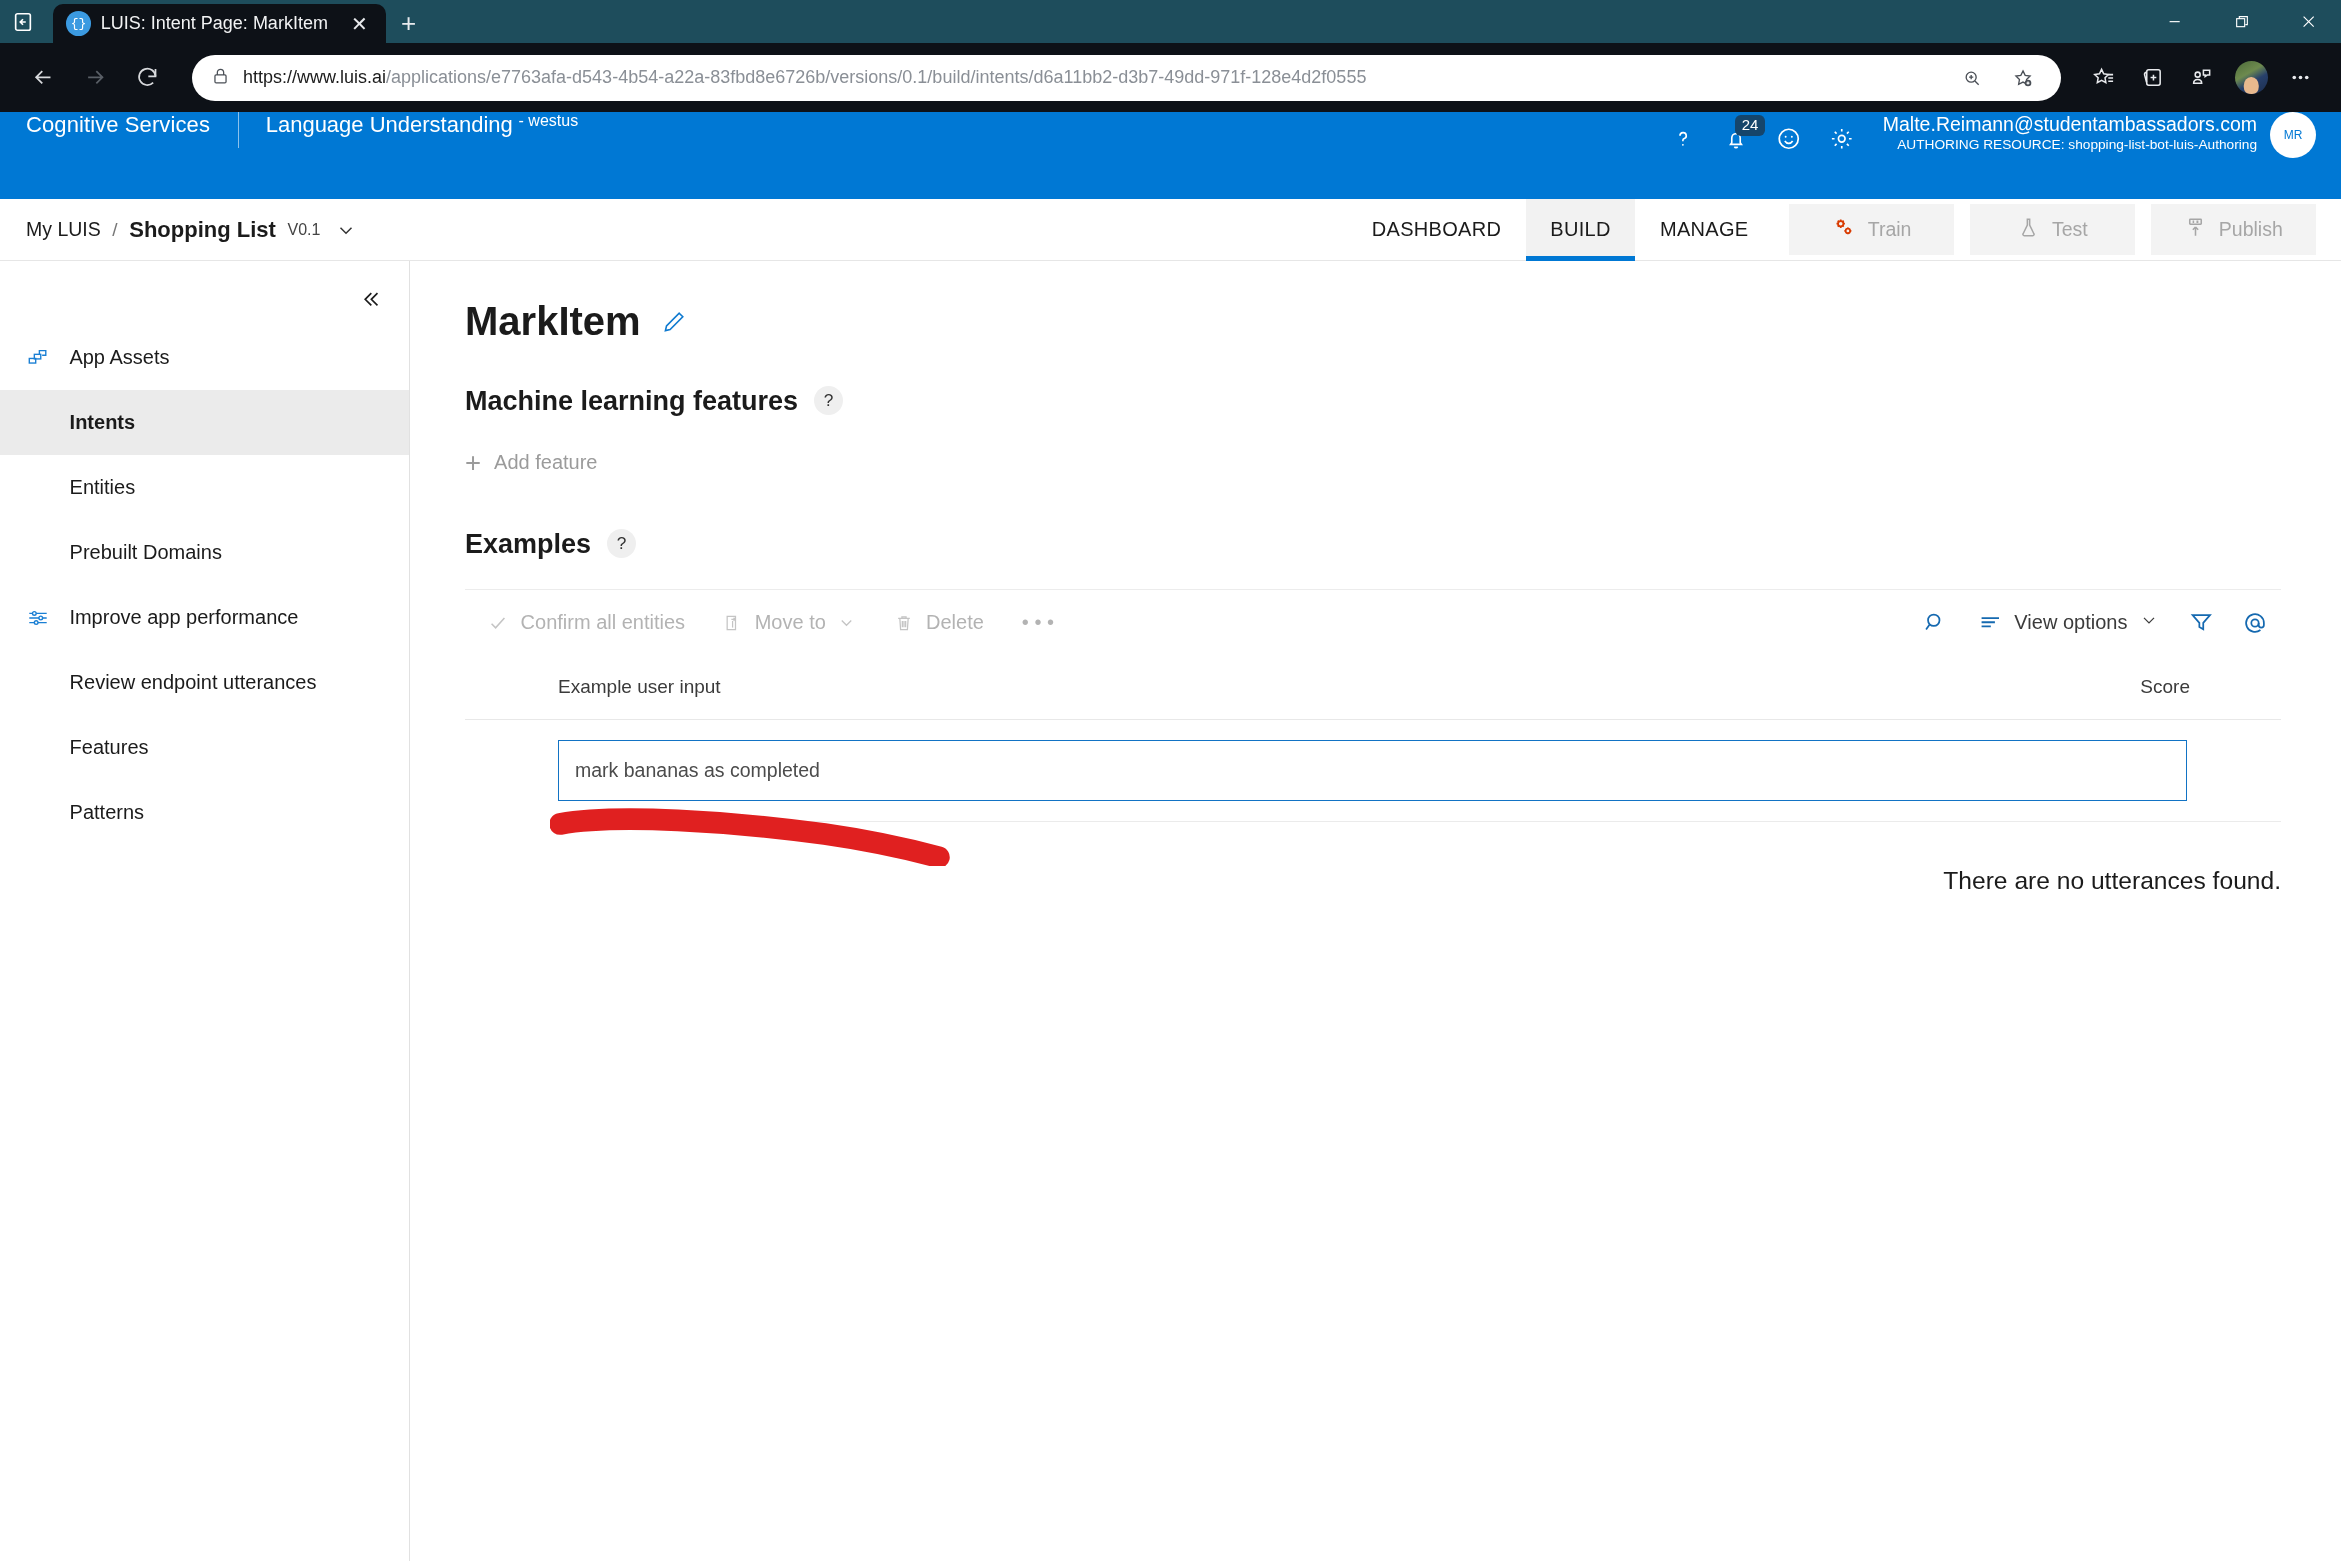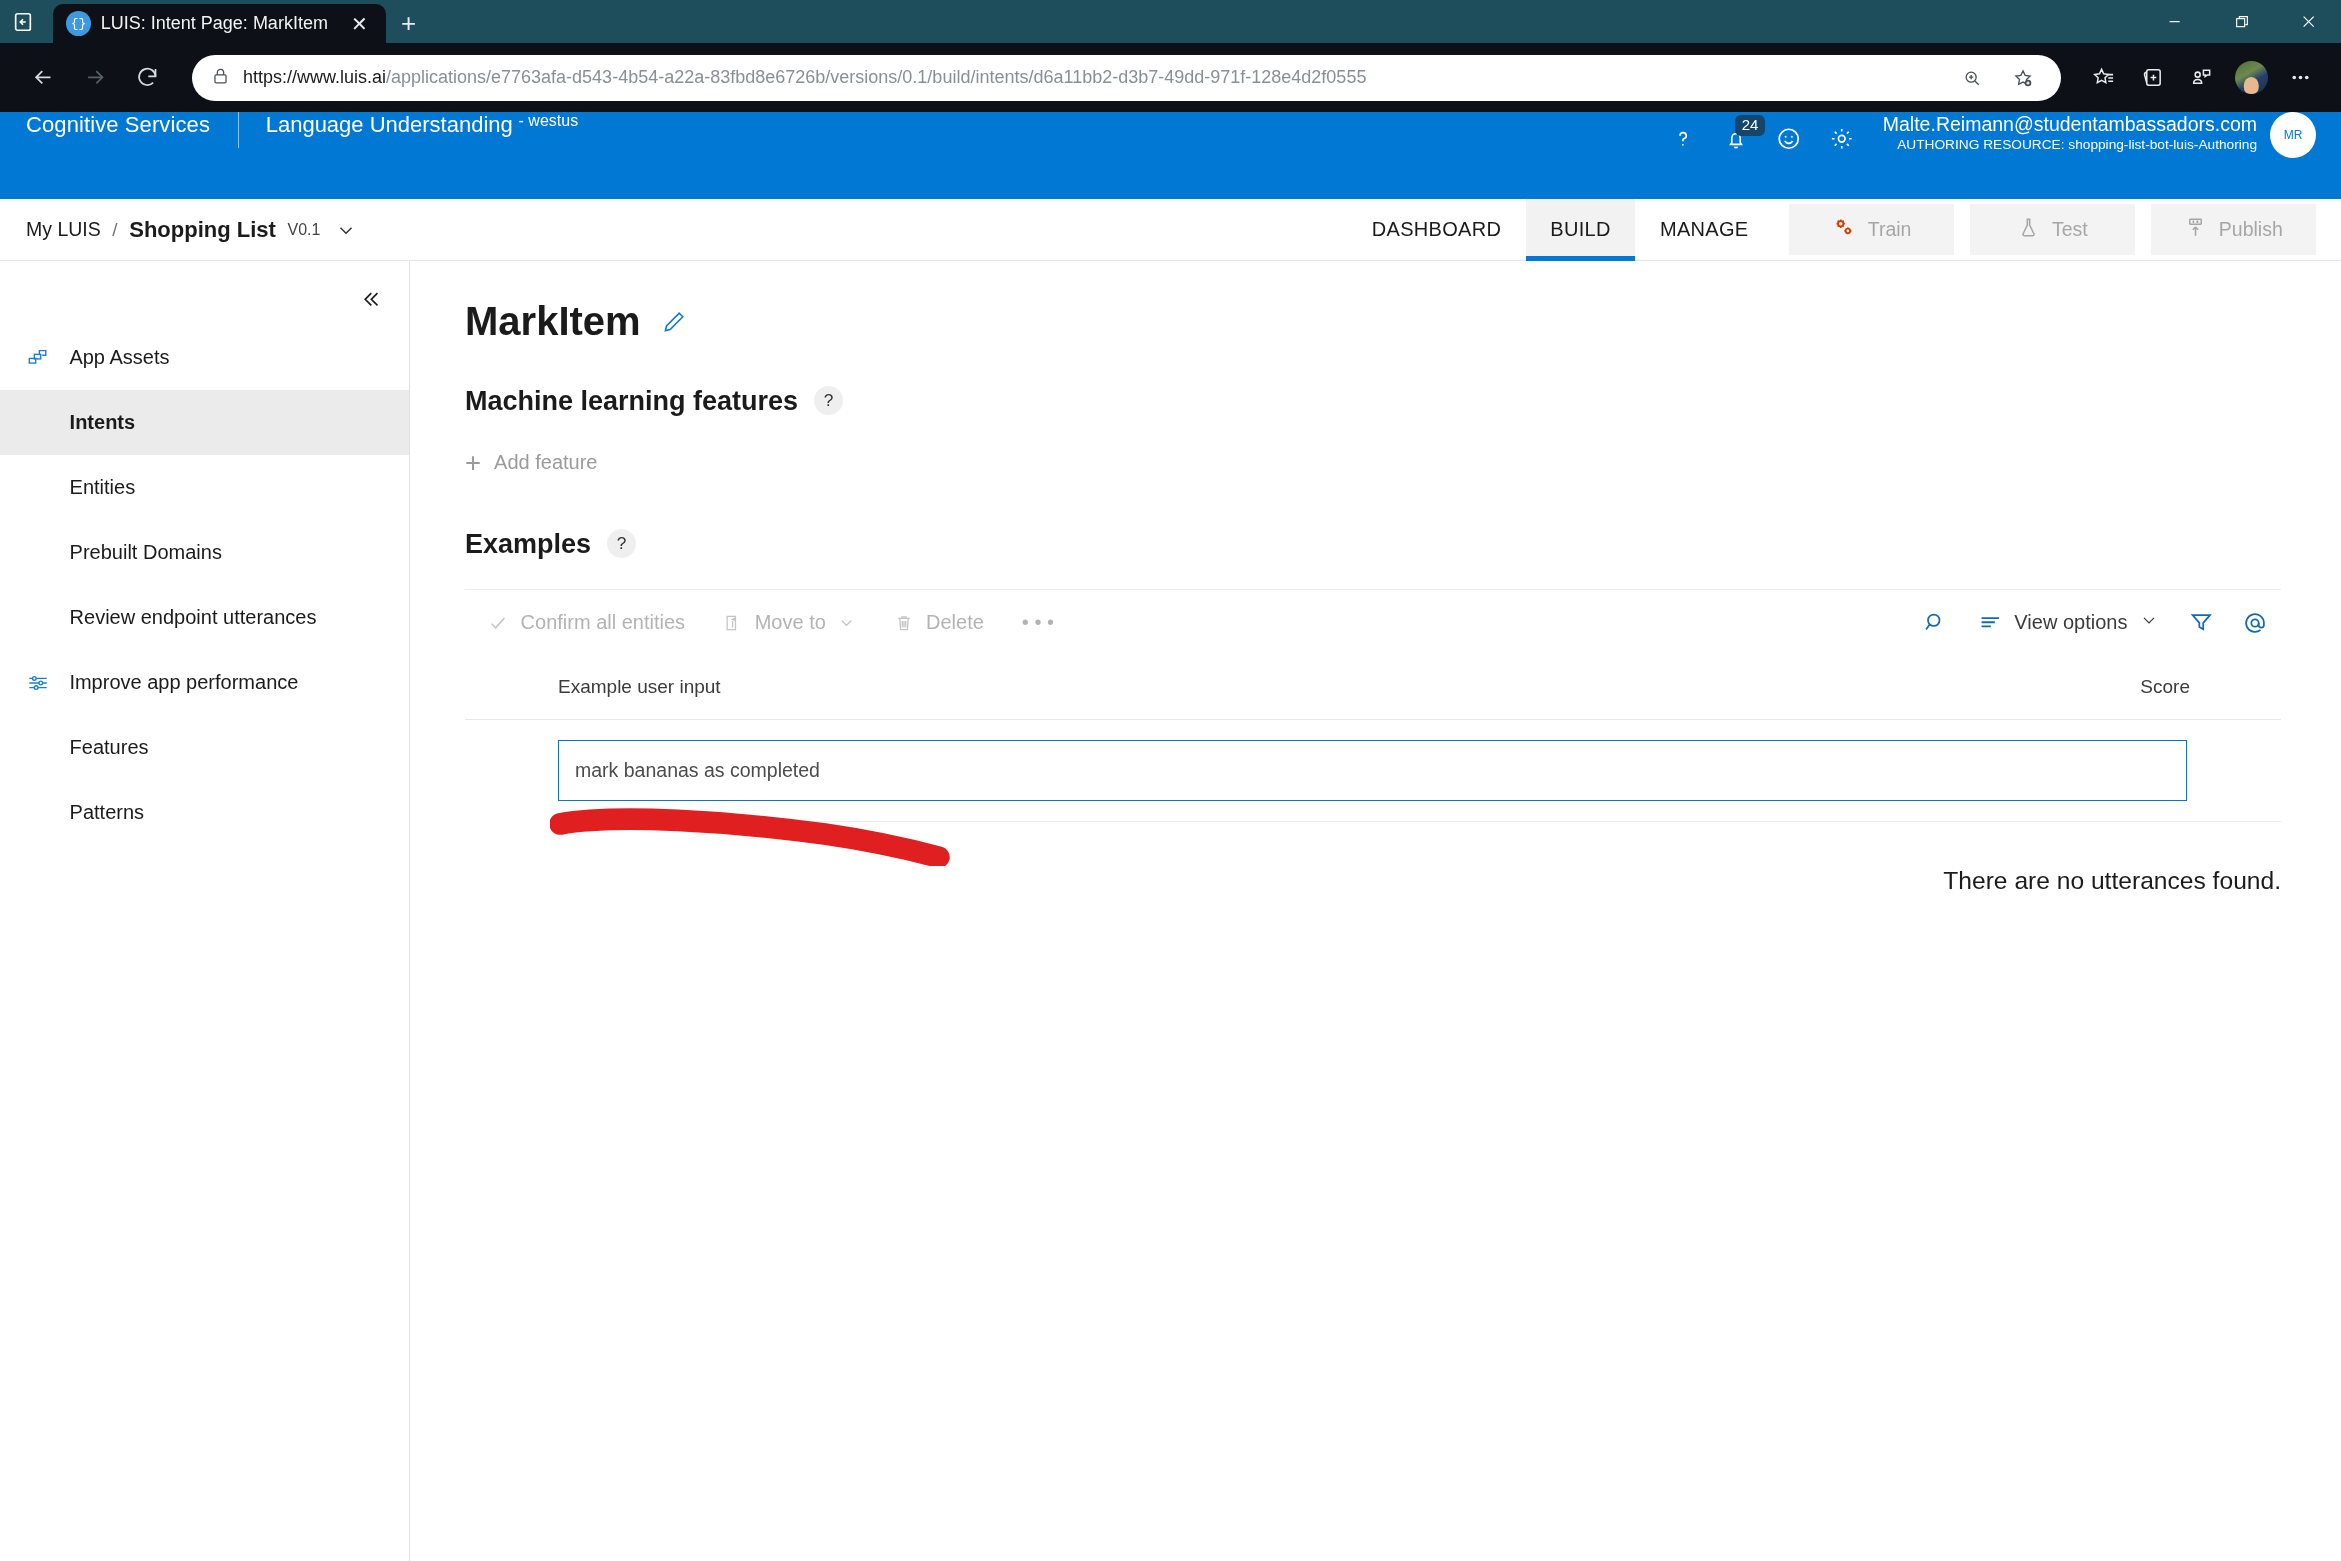--- a/index.html
+++ b/index.html
@@ -491,33 +491,33 @@
 
     <div class="side-item">
       <span class="side-label-indent">Entities</span>
     </div>
 
     <div class="side-item">
       <span class="side-label-indent">Prebuilt Domains</span>
     </div>
 
     <div class="side-item">
-      <span class="side-label-indent">Review endpoint utterances</span>
-    </div>
-
-    <div class="side-item">
       <span class="side-icon">
         <svg width="22" height="22" viewBox="0 0 24 24" fill="none" stroke="#1a7fd4" stroke-width="1.5">
           <path d="M2.5 7h19M2.5 12h19M2.5 17h19"></path>
           <circle cx="8" cy="7" r="2" fill="#fff"></circle>
           <circle cx="15" cy="12" r="2" fill="#fff"></circle>
           <circle cx="10" cy="17" r="2" fill="#fff"></circle>
         </svg>
       </span>
       <span>Improve app performance</span>
+    </div>
+
+    <div class="side-item">
+      <span class="side-label-indent">Review endpoint utterances</span>
     </div>
 
     <div class="side-item">
       <span class="side-label-indent">Features</span>
     </div>
 
     <div class="side-item">
       <span class="side-label-indent">Patterns</span>
     </div>
   </div>

